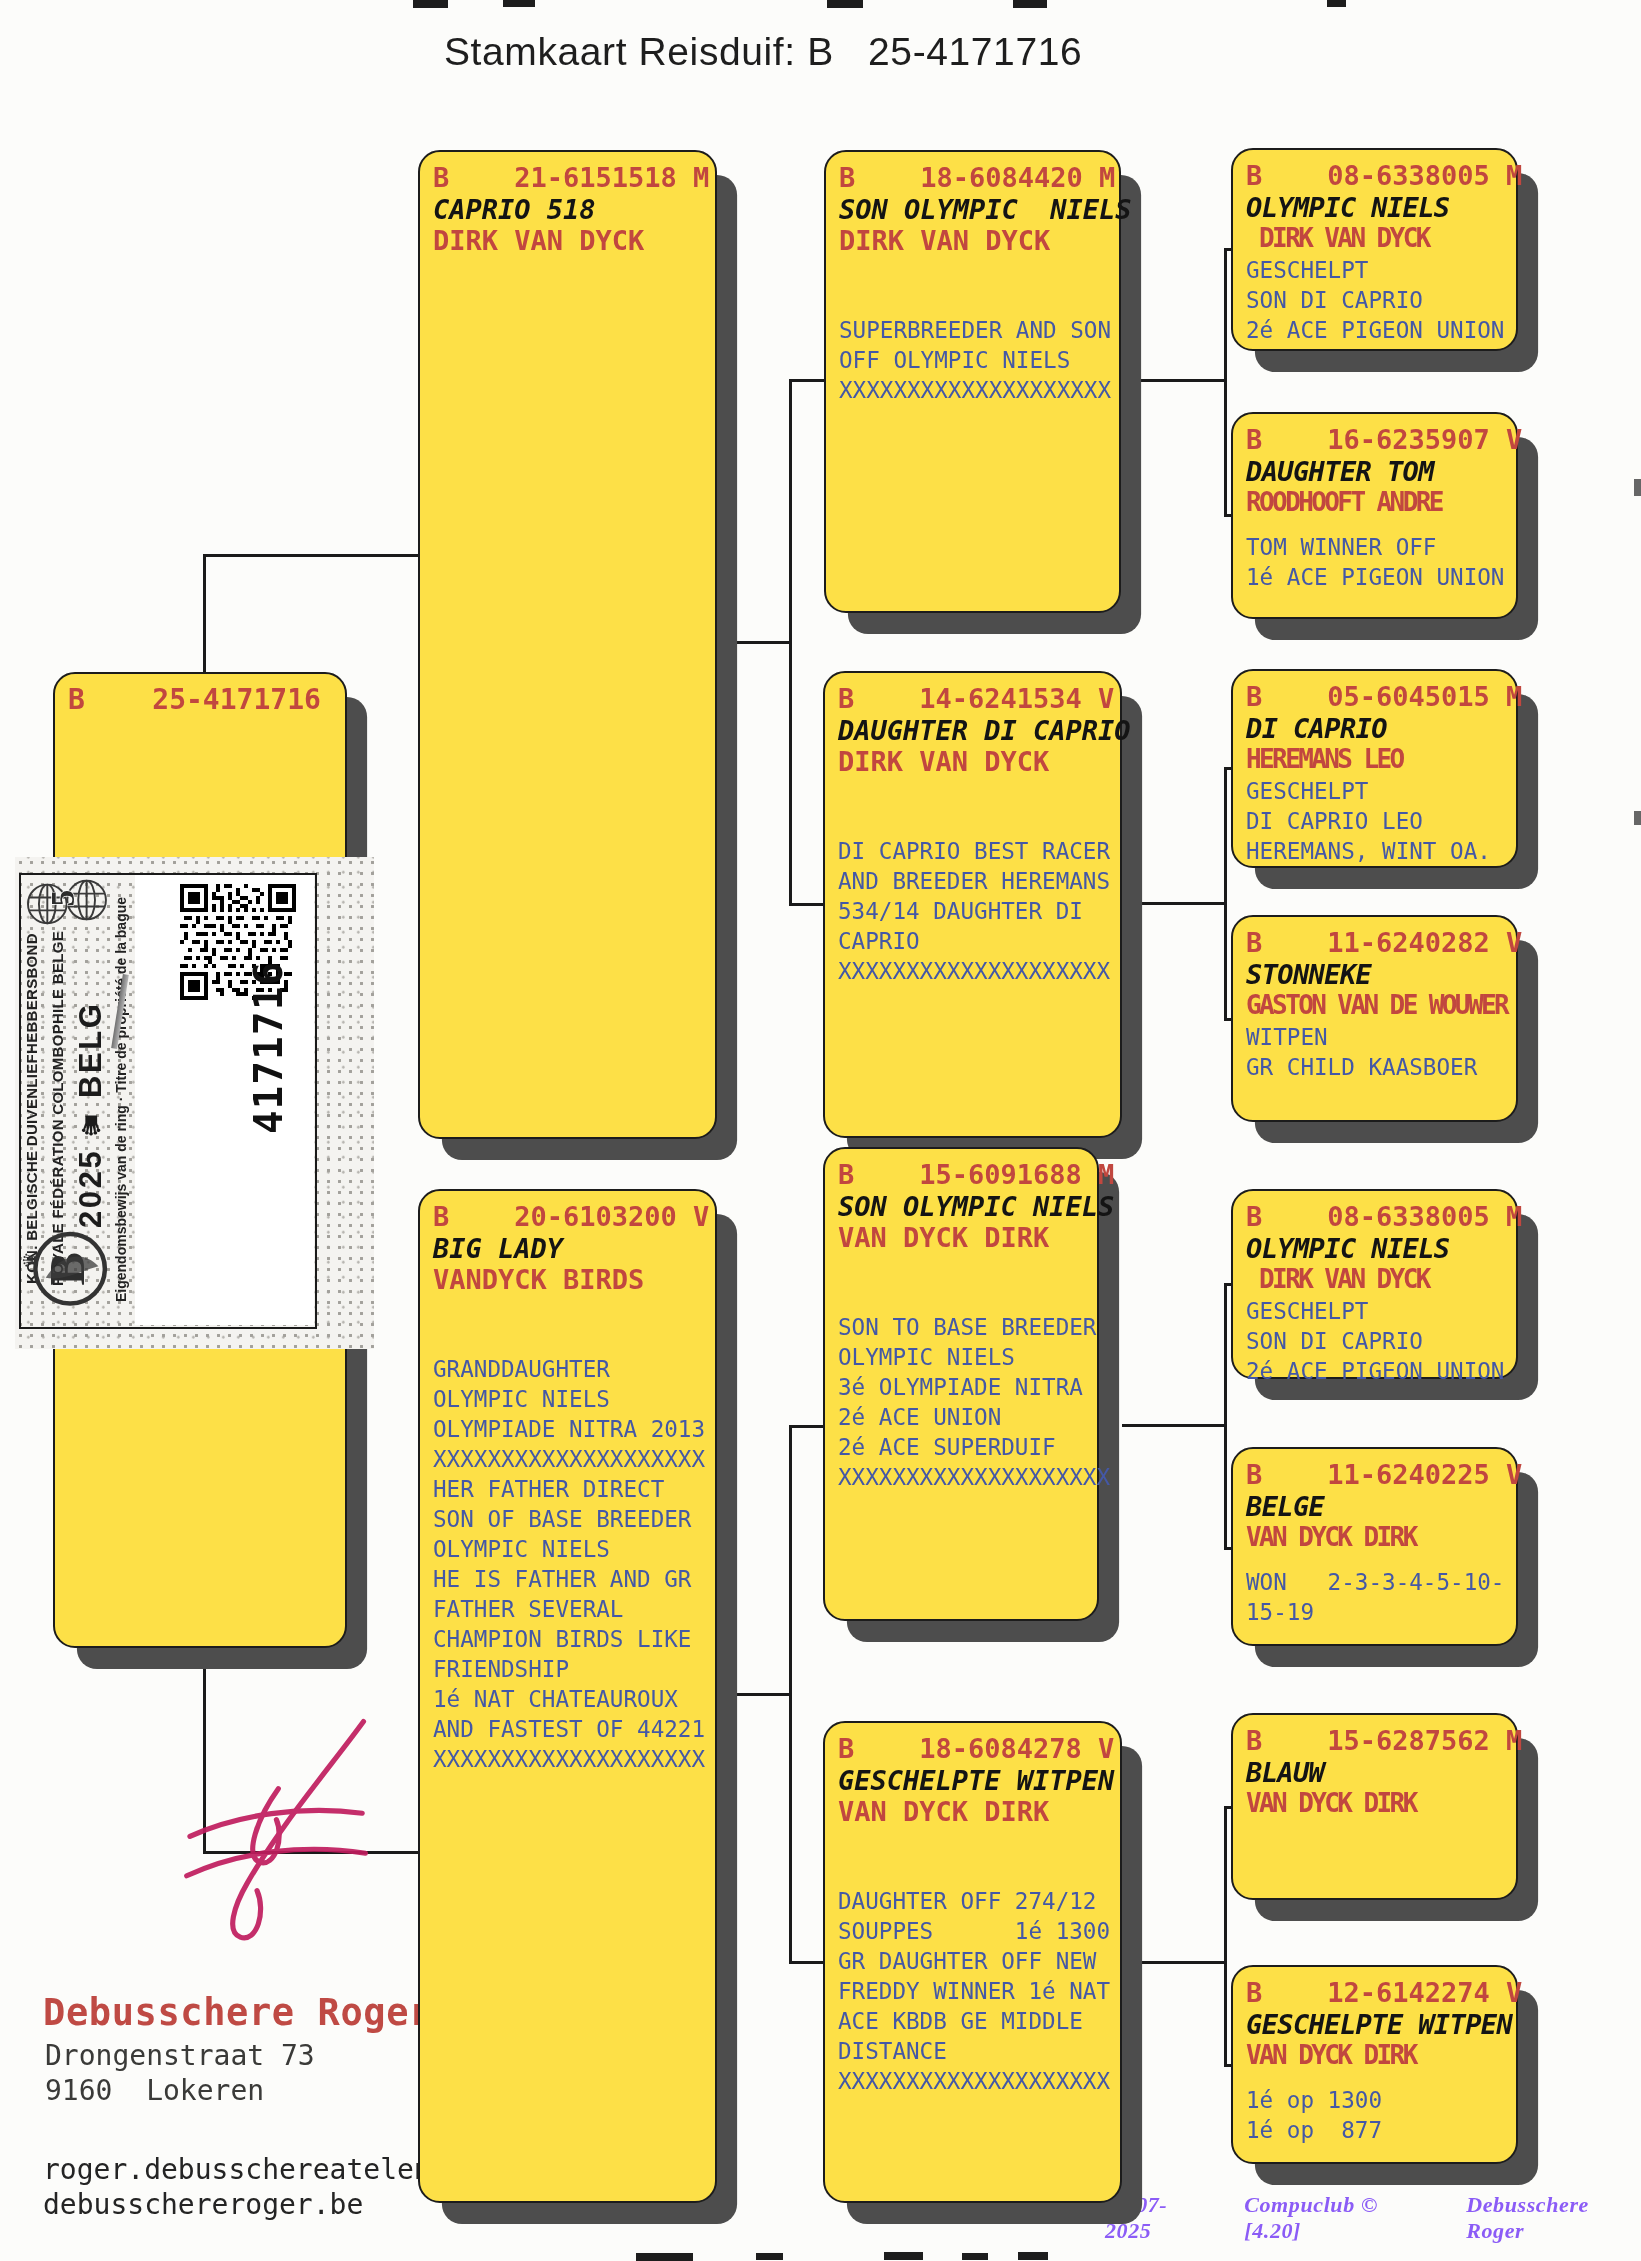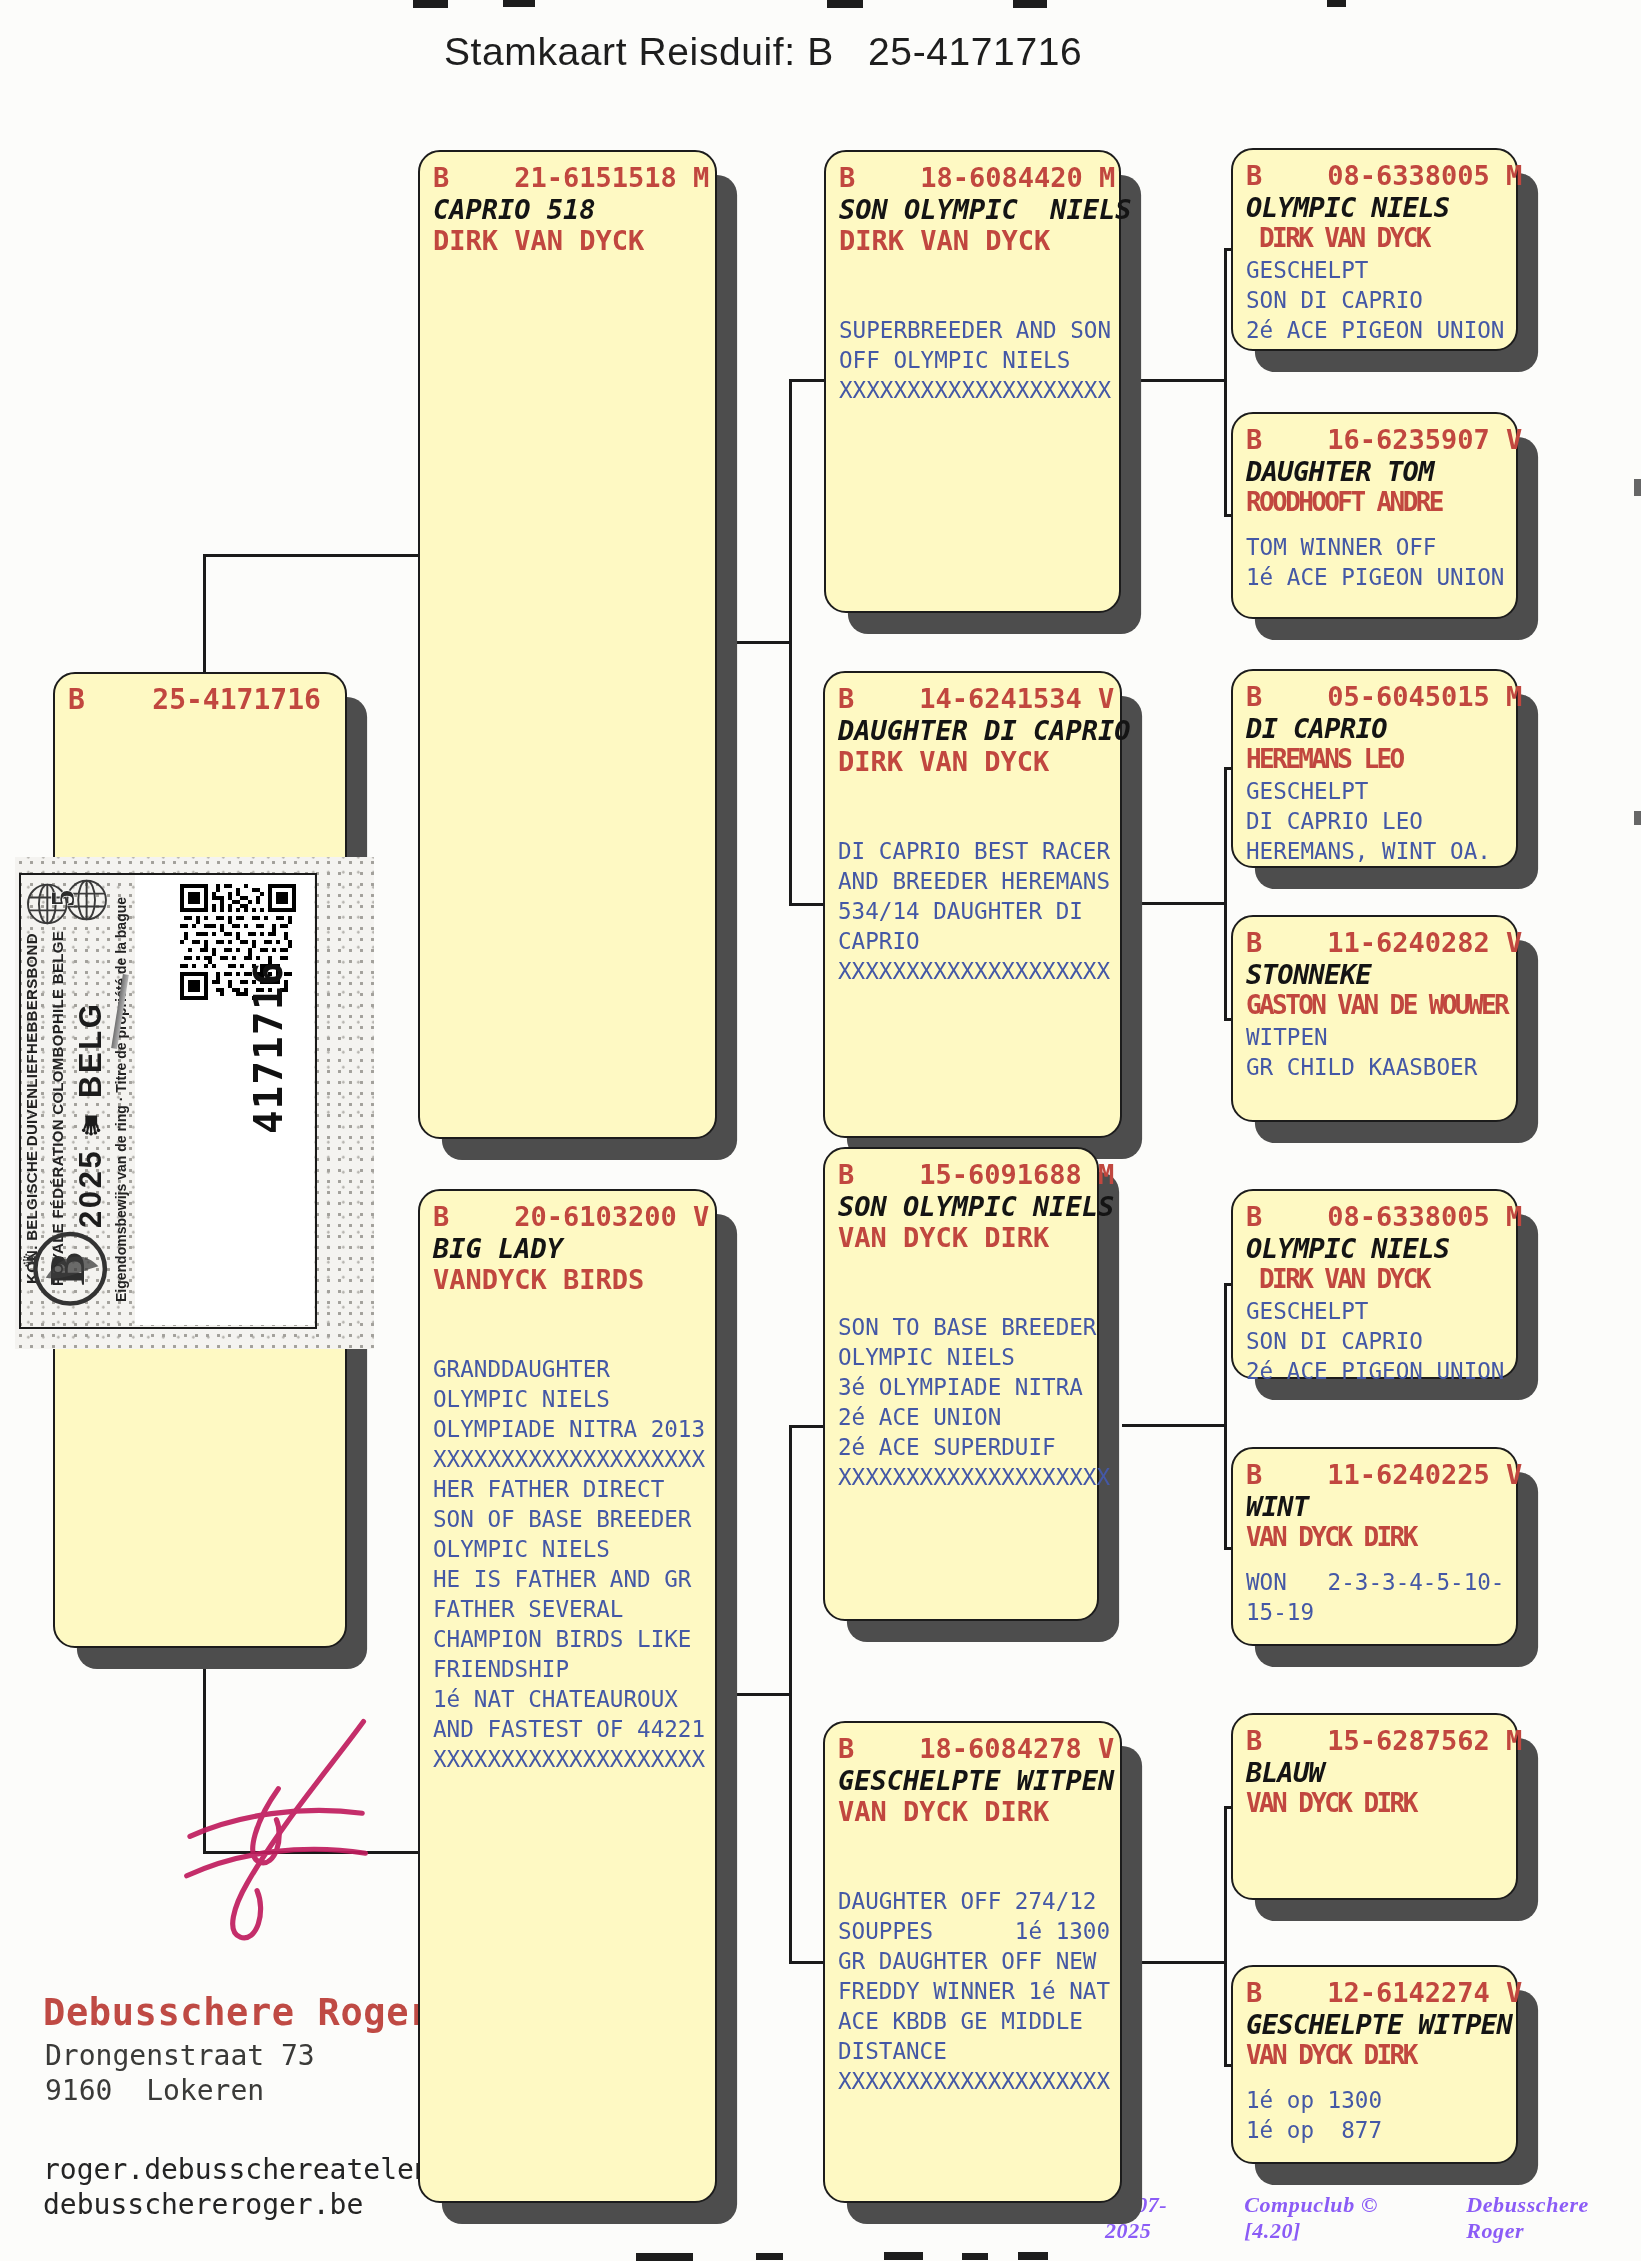--- a/index.html
+++ b/index.html
@@ -13,21 +13,21 @@
     width:1642px;height:2261px;position:relative;overflow:hidden;
     background:#fcfcfa;font-family:"DejaVu Sans Mono",monospace;
   }
   .title{
     position:absolute;left:444px;top:30px;
     font-family:"Liberation Sans",sans-serif;font-size:39px;color:#1e1e1e;
     white-space:pre;letter-spacing:0.6px;
   }
   .line{position:absolute;background:#1a1a1a;z-index:1;}
   .box{
-    position:absolute;background:#fef9c3;border:2.6px solid var(--ink);
+    position:absolute;background:#fde047;border:2.6px solid var(--ink);
     border-radius:22px;box-sizing:border-box;z-index:2;
     box-shadow:22px 23px 0 -1.9px var(--shadow);
     padding:9px 13px 0 13px;
   }
   .ring{color:var(--red);font-weight:700;font-size:27px;line-height:34px;white-space:pre;}
   .name{color:#141414;font-weight:700;font-style:italic;font-size:27px;line-height:30px;white-space:pre;}
   .fancier{color:var(--red);font-weight:700;font-size:27px;line-height:31px;white-space:pre;}
   .notes{color:var(--blue);font-size:22.6px;line-height:30px;white-space:pre;margin-top:1.3px;}
   .gap-lg{margin-top:59px;}
   .gap-sm{margin-top:14px;}
@@ -218,21 +218,21 @@
 <div class="box small" style="left:1231px;top:1189px;width:287px;height:190px">
   <div class="ring">B    08-6338005 M</div>
   <div class="name">OLYMPIC NIELS</div>
   <div class="fancier"> DIRK VAN DYCK</div>
   <div class="notes">GESCHELPT
 SON DI CAPRIO
 2é ACE PIGEON UNION</div>
 </div>
 <div class="box small" style="left:1231px;top:1447px;width:287px;height:199px">
   <div class="ring">B    11-6240225 V</div>
-  <div class="name">WINT</div>
+  <div class="name">BELGE</div>
   <div class="fancier">VAN DYCK DIRK</div>
   <div class="notes gap-sm">WON   2-3-3-4-5-10-
 15-19</div>
 </div>
 <div class="box small" style="left:1231px;top:1713px;width:287px;height:187px">
   <div class="ring">B    15-6287562 M</div>
   <div class="name">BLAUW</div>
   <div class="fancier">VAN DYCK DIRK</div>
 </div>
 <div class="box small" style="left:1231px;top:1965px;width:287px;height:199px">

